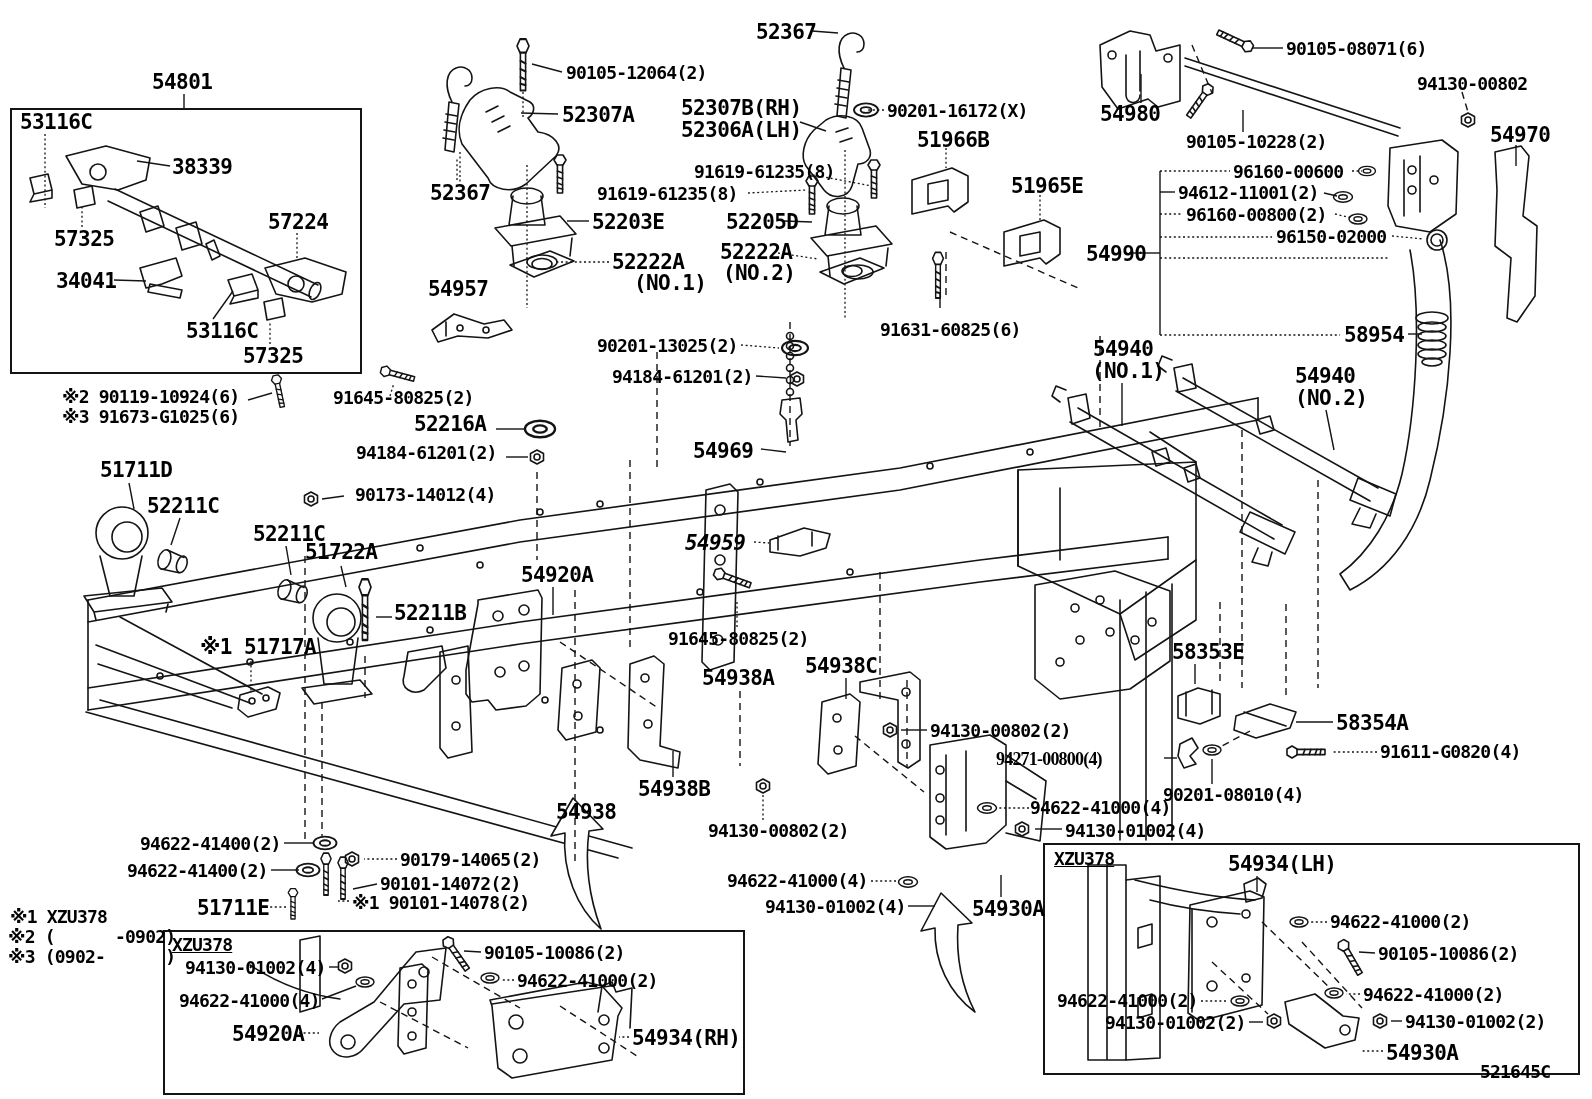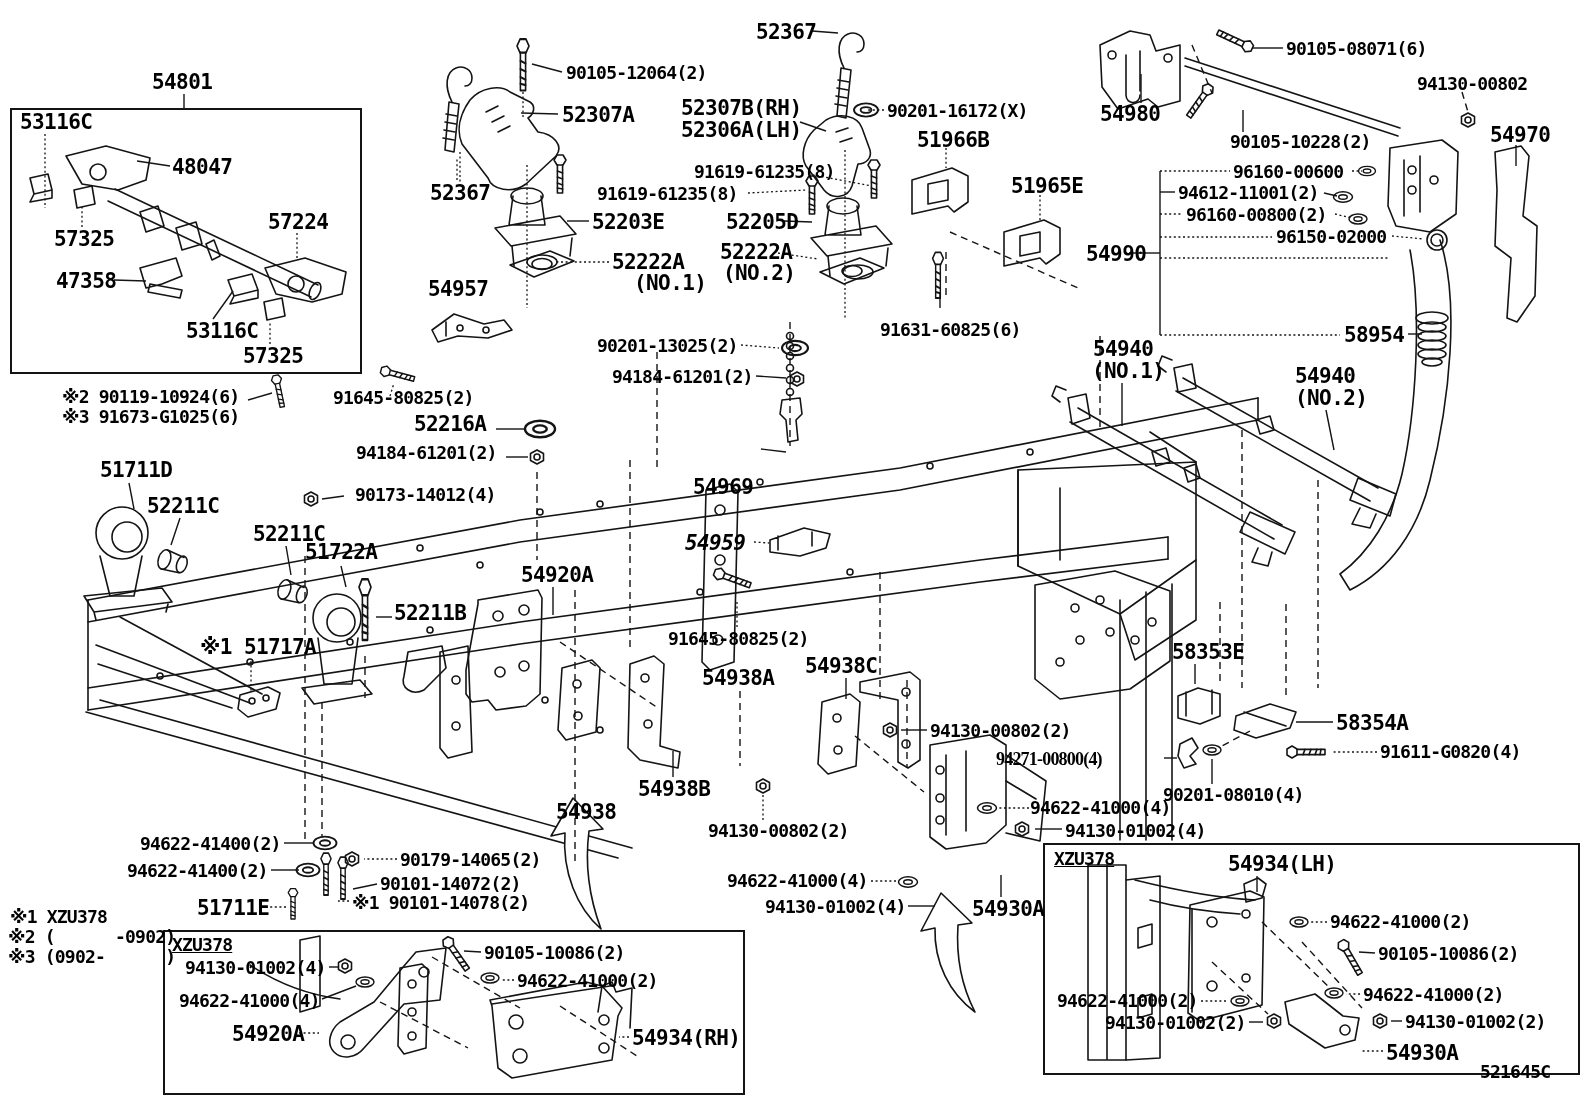--- a/index.html
+++ b/index.html
@@ -451,23 +451,23 @@
       <line x1="1262" y1="922" x2="1330" y2="988" class="ld-D"></line>
       <line x1="1302" y1="942" x2="1362" y2="1008" class="ld-D"></line>
       <line x1="1212" y1="962" x2="1268" y2="1014" class="ld-D"></line>
     </svg>
 
 <div class="inset-box" style="left: 10px; top: 108px; width: 348px; height: 262px;"></div>
     <div class="inset-box" style="left: 163px; top: 930px; width: 578px; height: 161px;"></div>
     <div class="inset-box" style="left: 1043px; top: 843px; width: 533px; height: 228px;"></div>
     <span class="lbl lg" style="left: 152px; top: 72px;">54801</span>
     <span class="lbl lg" style="left: 20px; top: 112px;">53116C</span>
-    <span class="lbl lg" style="left: 172px; top: 157px;">48047</span>
+    <span class="lbl lg" style="left: 172px; top: 157px;">38339</span>
     <span class="lbl lg" style="left: 54px; top: 229px;">57325</span>
-    <span class="lbl lg" style="left: 56px; top: 271px;">47358</span>
+    <span class="lbl lg" style="left: 56px; top: 271px;">34041</span>
     <span class="lbl lg" style="left: 186px; top: 321px;">53116C</span>
     <span class="lbl lg" style="left: 243px; top: 346px;">57325</span>
     <span class="lbl lg" style="left: 268px; top: 212px;">57224</span>
     <span class="lbl sm" style="left: 62px; top: 388px;">※2 90119-10924(6)</span>
     <span class="lbl sm" style="left: 62px; top: 408px;">※3 91673-G1025(6)</span>
     <span class="lbl sm" style="left: 566px; top: 64px;">90105-12064(2)</span>
     <span class="lbl lg" style="left: 562px; top: 105px;">52307A</span>
     <span class="lbl lg" style="left: 430px; top: 183px;">52367</span>
     <span class="lbl lg" style="left: 756px; top: 22px;">52367</span>
     <span class="lbl lg" style="left: 681px; top: 98px;">52307B(RH)</span>
@@ -480,39 +480,39 @@
     <span class="lbl lg" style="left: 634px; top: 273px;">(NO.1)</span>
     <span class="lbl lg" style="left: 726px; top: 212px;">52205D</span>
     <span class="lbl lg" style="left: 720px; top: 242px;">52222A</span>
     <span class="lbl lg" style="left: 723px; top: 263px;">(NO.2)</span>
     <span class="lbl lg" style="left: 917px; top: 130px;">51966B</span>
     <span class="lbl lg" style="left: 1011px; top: 176px;">51965E</span>
     <span class="lbl sm" style="left: 880px; top: 321px;">91631-60825(6)</span>
     <span class="lbl sm" style="left: 1286px; top: 40px;">90105-08071(6)</span>
     <span class="lbl sm" style="left: 1417px; top: 75px;">94130-00802</span>
     <span class="lbl lg" style="left: 1100px; top: 104px;">54980</span>
-    <span class="lbl sm" style="left: 1186px; top: 133px; margin-left: 44px;">90105-10228(2)</span>
+    <span class="lbl sm" style="left: 1186px; top: 133px;">90105-10228(2)</span>
     <span class="lbl sm" style="left: 1233px; top: 163px;">96160-00600</span>
     <span class="lbl sm" style="left: 1178px; top: 184px;">94612-11001(2)</span>
     <span class="lbl sm" style="left: 1186px; top: 206px;">96160-00800(2)</span>
     <span class="lbl sm" style="left: 1276px; top: 228px;">96150-02000</span>
     <span class="lbl lg" style="left: 1086px; top: 244px;">54990</span>
     <span class="lbl lg" style="left: 1344px; top: 325px;">58954</span>
     <span class="lbl lg" style="left: 1490px; top: 125px;">54970</span>
     <span class="lbl lg" style="left: 1093px; top: 339px;">54940</span>
     <span class="lbl lg" style="left: 1092px; top: 361px;">(NO.1)</span>
     <span class="lbl lg" style="left: 1295px; top: 366px;">54940</span>
     <span class="lbl lg" style="left: 1295px; top: 388px;">(NO.2)</span>
     <span class="lbl lg" style="left: 428px; top: 279px;">54957</span>
     <span class="lbl sm" style="left: 333px; top: 389px;">91645-80825(2)</span>
     <span class="lbl lg" style="left: 414px; top: 414px;">52216A</span>
     <span class="lbl sm" style="left: 356px; top: 444px;">94184-61201(2)</span>
     <span class="lbl sm" style="left: 597px; top: 337px;">90201-13025(2)</span>
     <span class="lbl sm" style="left: 612px; top: 368px;">94184-61201(2)</span>
-    <span class="lbl lg" style="left: 693px; top: 441px; margin-top: 36px;">54969</span>
+    <span class="lbl lg" style="left: 693px; top: 441px;">54969</span>
     <span class="lbl sm" style="left: 347px; top: 486px; margin-left: 8px;">90173-14012(4)</span>
     <span class="lbl lg" style="left: 100px; top: 460px;">51711D</span>
     <span class="lbl lg" style="left: 147px; top: 496px;">52211C</span>
     <span class="lbl lg" style="left: 253px; top: 524px;">52211C</span>
     <span class="lbl lg" style="left: 305px; top: 542px;">51722A</span>
     <span class="lbl lg" style="left: 394px; top: 603px;">52211B</span>
     <span class="lbl lg" style="left: 200px; top: 637px;">※1 51717A</span>
     <span class="lbl lg" style="left: 521px; top: 565px;">54920A</span>
     <span class="lbl lg" style="left: 685px; top: 533px; font-style: italic;">54959</span>
     <span class="lbl sm" style="left: 668px; top: 630px;">91645-80825(2)</span>

